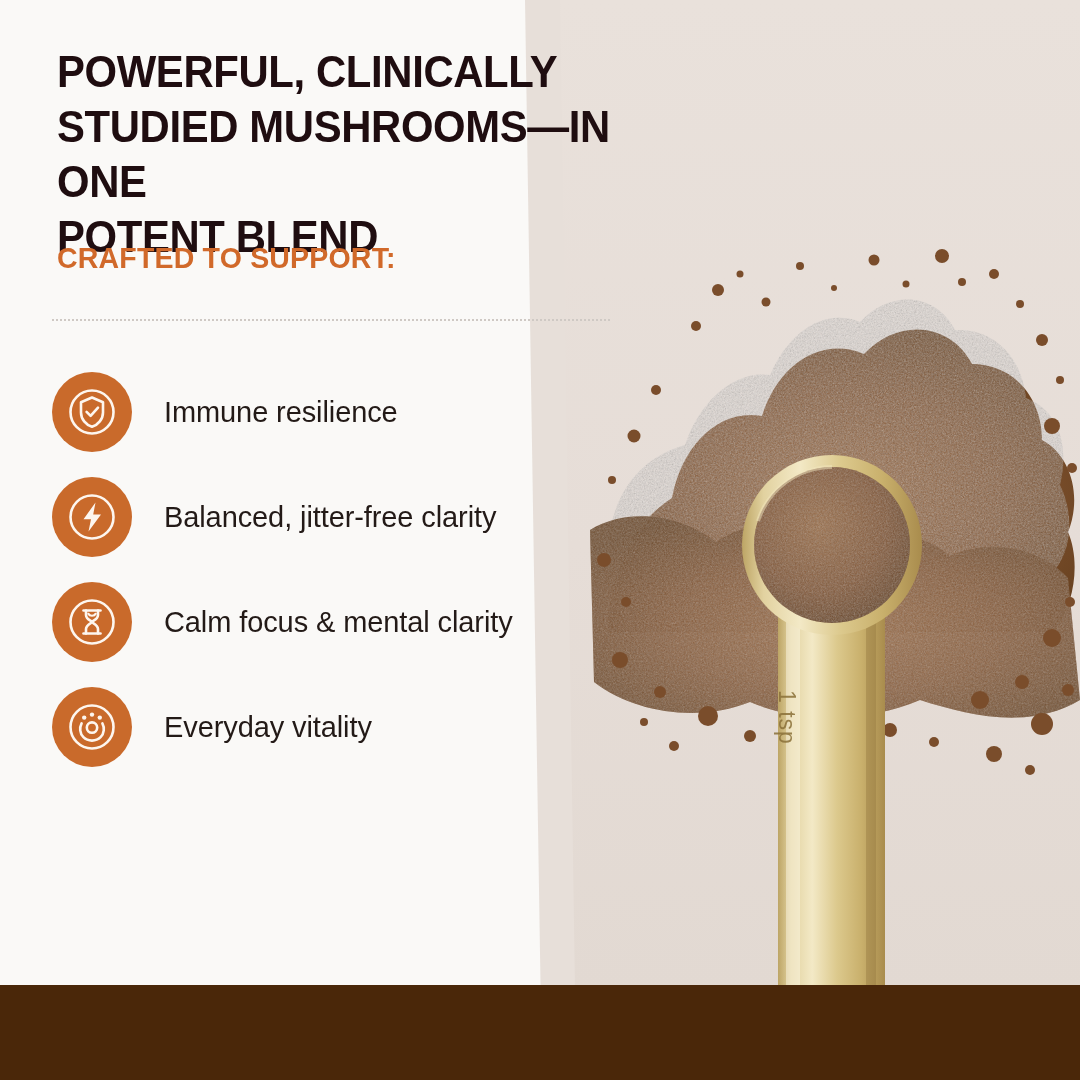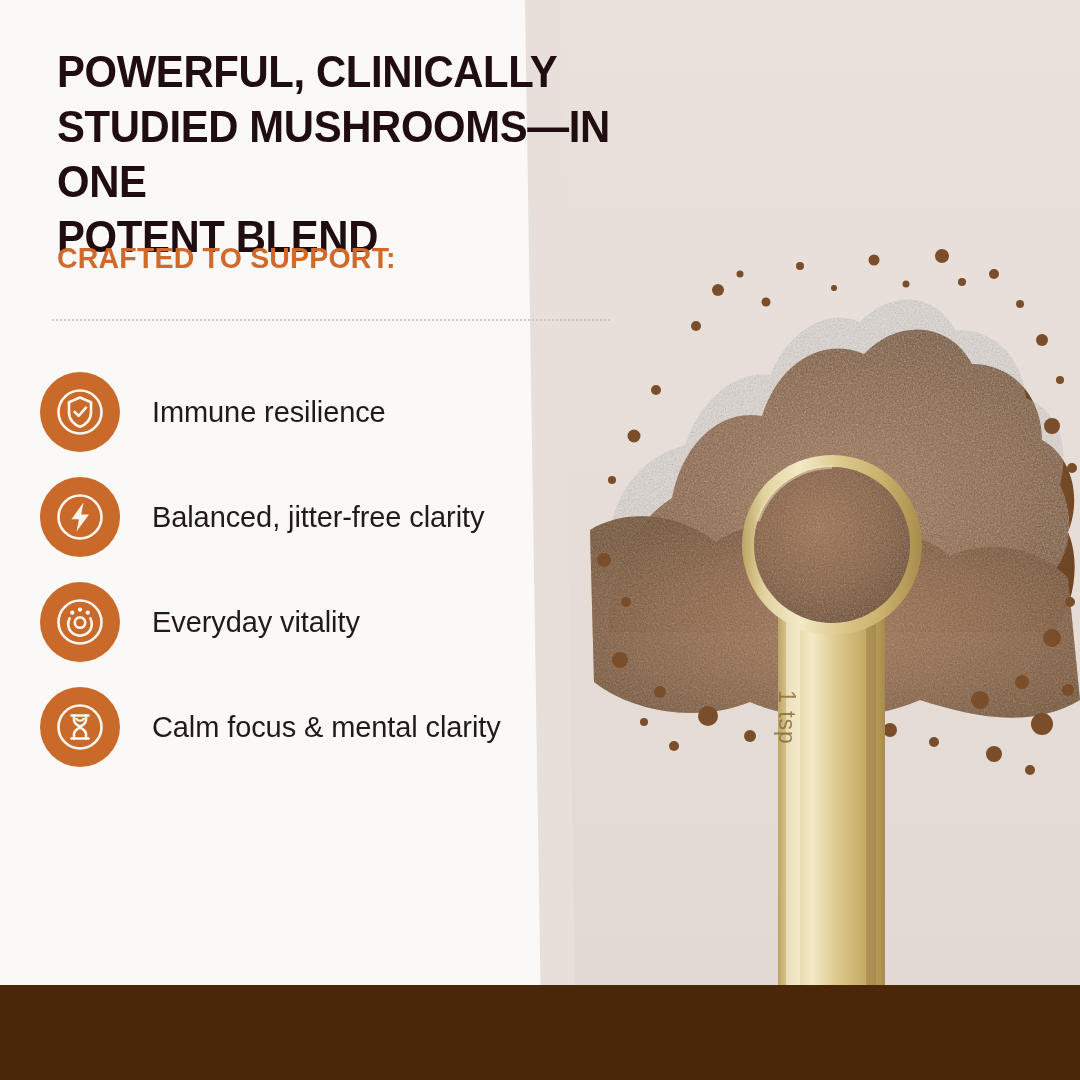--- a/index.html
+++ b/index.html
@@ -46,21 +46,21 @@
     font-size:30px;font-weight:700;line-height:38px;
     letter-spacing:0.2px;text-transform:uppercase;
     transform:scaleX(0.95);transform-origin:left top;
   }
   .divider{
     position:absolute;left:52px;top:319px;width:558px;height:2px;
     border-top:2px dotted #cfc9c4;
   }
 
   
-  .features{position:absolute;left:40px;top:372px;width:580px;}
+  .features{position:absolute;left:52px;top:372px;width:580px;}
   .feature{position:relative;height:105px;}
   .f-badge{
     position:absolute;left:0;top:0;width:80px;height:80px;border-radius:50%;
     background:#c96a2b;
     display:flex;align-items:center;justify-content:center;
   }
   .f-badge svg{display:block;}
   .f-label{
     position:absolute;left:112px;top:21px;
     font-size:29px;line-height:38px;color:#231a17;font-weight:400;
@@ -252,40 +252,40 @@
             <path d="M31.5 13.5 L19.5 30.2 H27 L24.5 42.5 L37 25.4 H29.2 Z" fill="#fdf6ef" stroke="none"></path>
           </svg>
         </span>
         <span class="f-label">Balanced, jitter-free clarity</span>
       </div>
 
       <div class="feature">
         <span class="f-badge">
           <svg width="56" height="56" viewBox="0 0 56 56" fill="none" stroke="#fdf6ef" stroke-width="2.6" stroke-linecap="round" stroke-linejoin="round">
             <circle cx="28" cy="28" r="21.5"></circle>
+            <path d="M19.5 16.5 H36.5"></path>
+            <path d="M19.5 39.5 H36.5"></path>
+            <path d="M22 16.5 V21 C22 25.4 28 27.2 28 28 C28 27.2 34 25.4 34 21 V16.5"></path>
+            <path d="M22 39.5 V35 C22 30.6 28 28.8 28 28 C28 28.8 34 30.6 34 35 V39.5"></path>
+            <path d="M24.4 19.8 C25.6 22.4 30.4 22.4 31.6 19.8" stroke-width="2.2"></path>
+          </svg>
+        </span>
+        <span class="f-label">Calm focus &amp; mental clarity</span>
+      </div>
+
+      <div class="feature">
+        <span class="f-badge">
+          <svg width="56" height="56" viewBox="0 0 56 56" fill="none" stroke="#fdf6ef" stroke-width="2.6" stroke-linecap="round" stroke-linejoin="round">
+            <circle cx="28" cy="28" r="21.5"></circle>
             <circle cx="28" cy="28.6" r="5.2"></circle>
             <circle cx="28" cy="15.6" r="2.2" fill="#fdf6ef" stroke="none"></circle>
             <circle cx="20.2" cy="18.6" r="2.2" fill="#fdf6ef" stroke="none"></circle>
             <circle cx="35.8" cy="18.6" r="2.2" fill="#fdf6ef" stroke="none"></circle>
             <path d="M17.6 24.4 C15.4 28.6 15.6 34.4 19.4 38.2 C22 40.8 25 41.6 28 41.6
                      C31 41.6 34 40.8 36.6 38.2 C40.4 34.4 40.6 28.6 38.4 24.4"></path>
           </svg>
         </span>
         <span class="f-label">Everyday vitality</span>
       </div>
 
-      <div class="feature">
-        <span class="f-badge">
-          <svg width="56" height="56" viewBox="0 0 56 56" fill="none" stroke="#fdf6ef" stroke-width="2.6" stroke-linecap="round" stroke-linejoin="round">
-            <circle cx="28" cy="28" r="21.5"></circle>
-            <path d="M19.5 16.5 H36.5"></path>
-            <path d="M19.5 39.5 H36.5"></path>
-            <path d="M22 16.5 V21 C22 25.4 28 27.2 28 28 C28 27.2 34 25.4 34 21 V16.5"></path>
-            <path d="M22 39.5 V35 C22 30.6 28 28.8 28 28 C28 28.8 34 30.6 34 35 V39.5"></path>
-            <path d="M24.4 19.8 C25.6 22.4 30.4 22.4 31.6 19.8" stroke-width="2.2"></path>
-          </svg>
-        </span>
-        <span class="f-label">Calm focus &amp; mental clarity</span>
-      </div>
-
     </div>
   </div>
 </div>
 
 </body></html>

